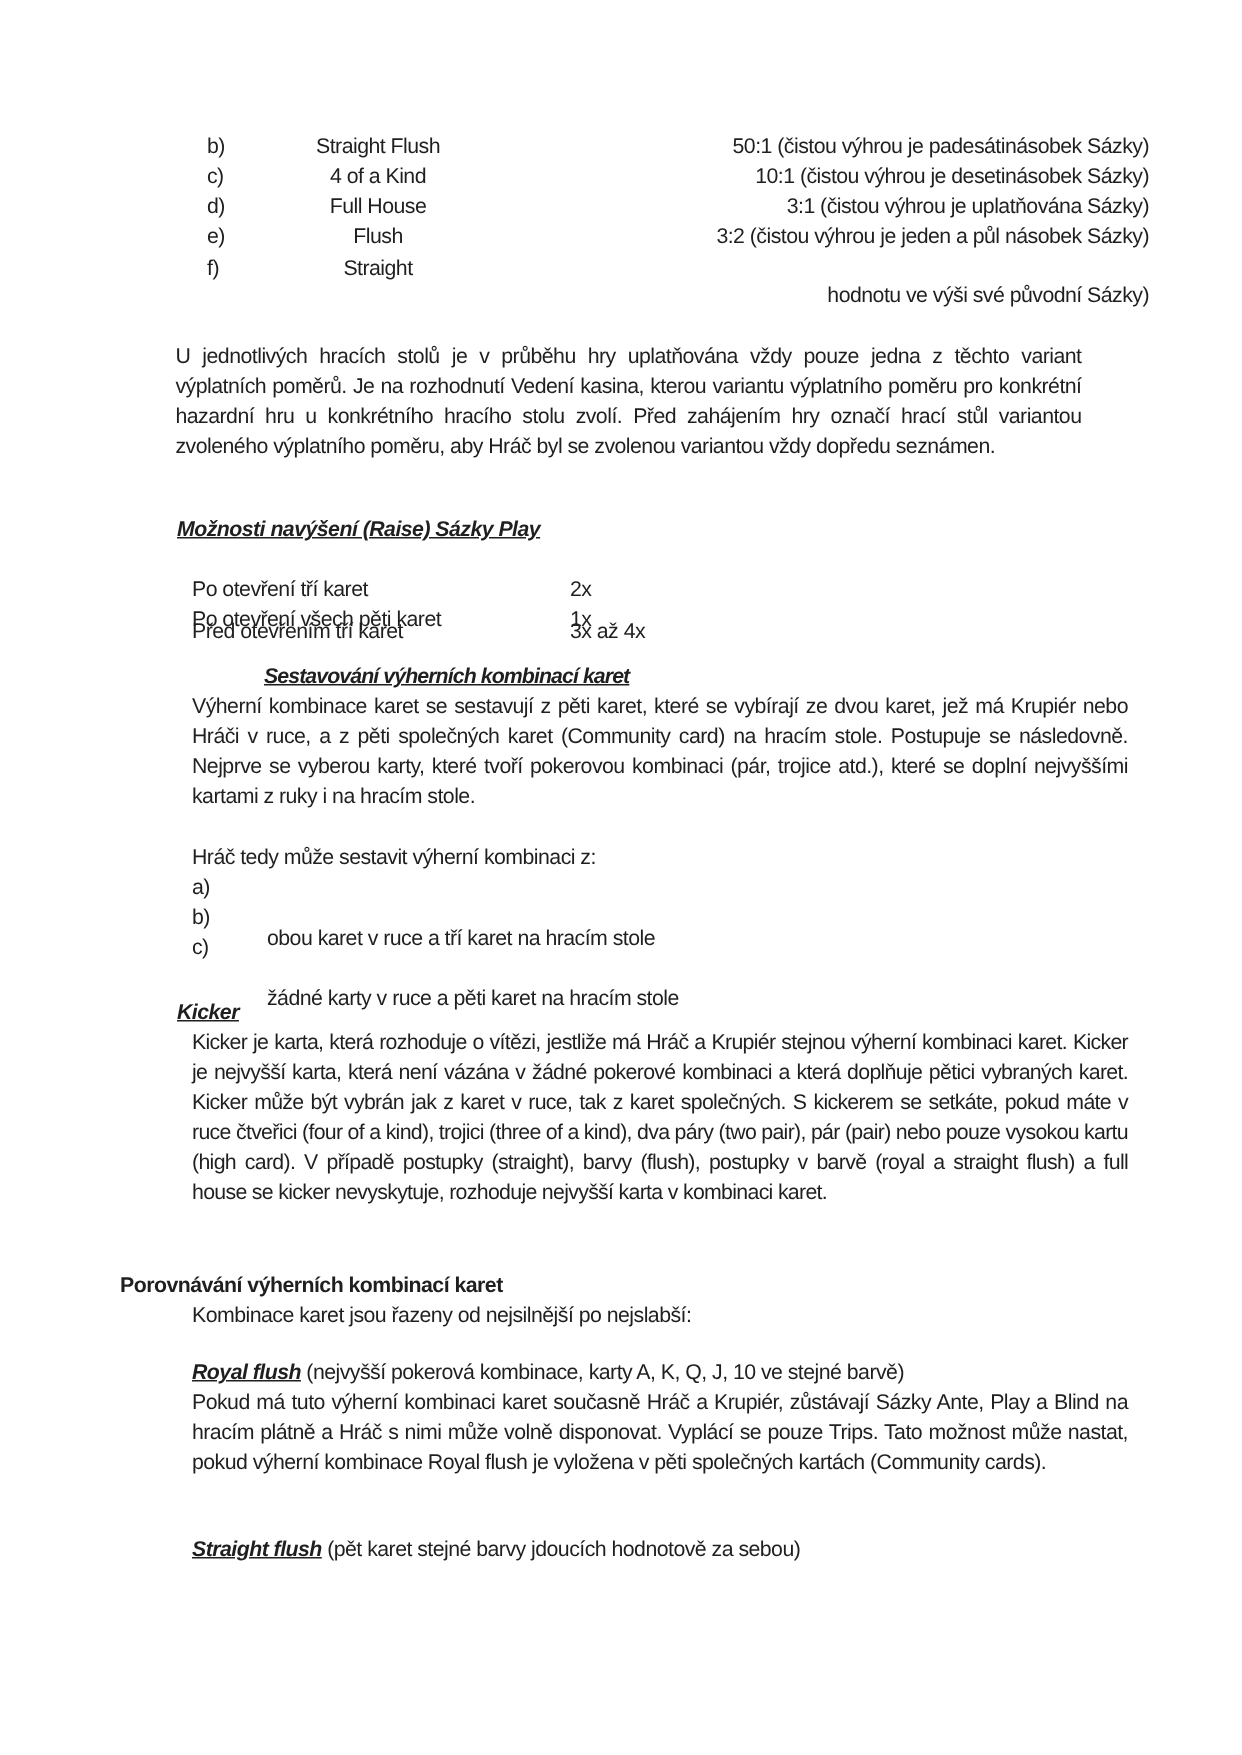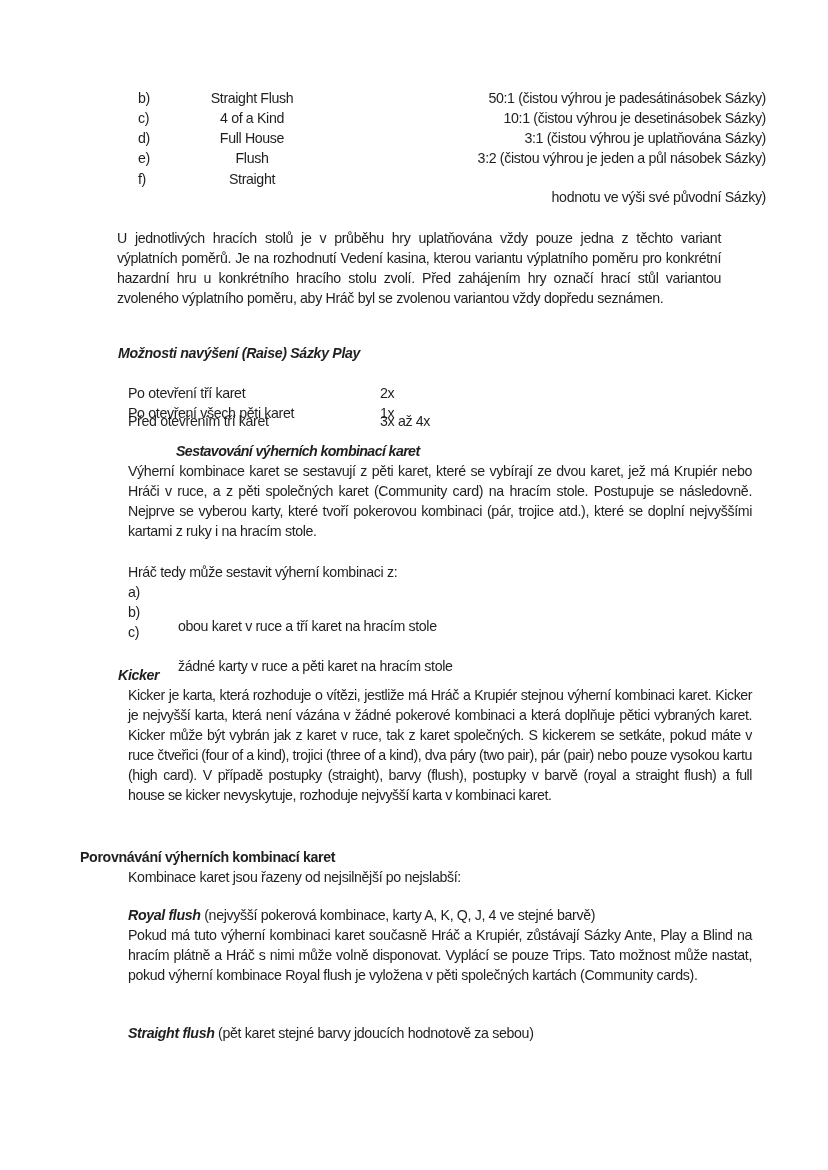--- a/index.html
+++ b/index.html
@@ -9,21 +9,21 @@
   .narrow { letter-spacing: -0.35px; }
 
   
   .pay-row { position: absolute; left: 0; width: 828px; height: 20px; line-height: 20px; }
   .pay-letter { position: absolute; left: 138px; }
   .pay-hand { position: absolute; left: 172px; width: 160px; text-align: center; }
   .pay-odds { position: absolute; left: 396px; width: 370px; text-align: right; }
 
   .para { position: absolute; line-height: 20px; text-align: justify; }
   .para p { margin: 0; }
-  .heading-bi { font-weight: bold; font-style: italic; }
+  .heading-bi { font-weight: bold; font-style: italic; text-decoration: underline; }
   .heading-b { font-weight: bold; }
 
   .raise-row { position: absolute; left: 128px; height: 20px; line-height: 20px; width: 400px; }
   .raise-label { position: absolute; left: 0; }
   .raise-val { position: absolute; left: 252px; }
 
   .combo-row { position: absolute; left: 128px; height: 20px; line-height: 20px; width: 500px; }
   .combo-letter { position: absolute; left: 0; }
   .combo-text { position: absolute; left: 50px; margin-top: 34px; }
 </style>
@@ -97,21 +97,21 @@
 
 <div class="abs heading-bi narrow" style="left:118px; top:665px; line-height:20px;">Kicker</div>
 <div class="para narrow" style="left:128px; top:685px; width:624px; letter-spacing:-0.45px;">
   <p>Kicker je karta, která rozhoduje o vítězi, jestliže má Hráč a Krupiér stejnou výherní kombinaci karet. Kicker je nejvyšší karta, která není vázána v žádné pokerové kombinaci a která doplňuje pětici vybraných karet. Kicker může být vybrán jak z karet v ruce, tak z karet společných. S kickerem se setkáte, pokud máte v ruce čtveřici (four of a kind), trojici (three of a kind), dva páry (two pair), pár (pair) nebo pouze vysokou kartu (high card). V případě postupky (straight), barvy (flush), postupky v barvě (royal a straight flush) a full house se kicker nevyskytuje, rozhoduje nejvyšší karta v kombinaci karet.</p>
 </div>
 
 <div class="abs heading-b narrow" style="left:80px; top:847px; line-height:20px;">Porovnávání výherních kombinací karet</div>
 <div class="abs narrow" style="left:128px; top:867px; line-height:20px;">Kombinace karet jsou řazeny od nejsilnější po nejslabší:</div>
 
 <div class="abs narrow" style="left:128px; top:905px; line-height:20px;">
-  <span class="heading-bi">Royal flush</span><span> (nejvyšší pokerová kombinace, karty A, K, Q, J, 4 ve stejné barvě)</span>
+  <span class="heading-bi">Royal flush</span><span> (nejvyšší pokerová kombinace, karty A, K, Q, J, 10 ve stejné barvě)</span>
 </div>
 <div class="para narrow" style="left:128px; top:925px; width:624px;">
   <p>Pokud má tuto výherní kombinaci karet současně Hráč a Krupiér, zůstávají Sázky Ante, Play a Blind na hracím plátně a Hráč s nimi může volně disponovat. Vyplácí se pouze Trips. Tato možnost může nastat, pokud výherní kombinace Royal flush je vyložena v pěti společných kartách (Community cards).</p>
 </div>
 
 <div class="abs narrow" style="left:128px; top:1023px; line-height:20px;">
   <span class="heading-bi">Straight flush</span><span> (pět karet stejné barvy jdoucích hodnotově za sebou)</span>
 </div>
 
 </body></html>

